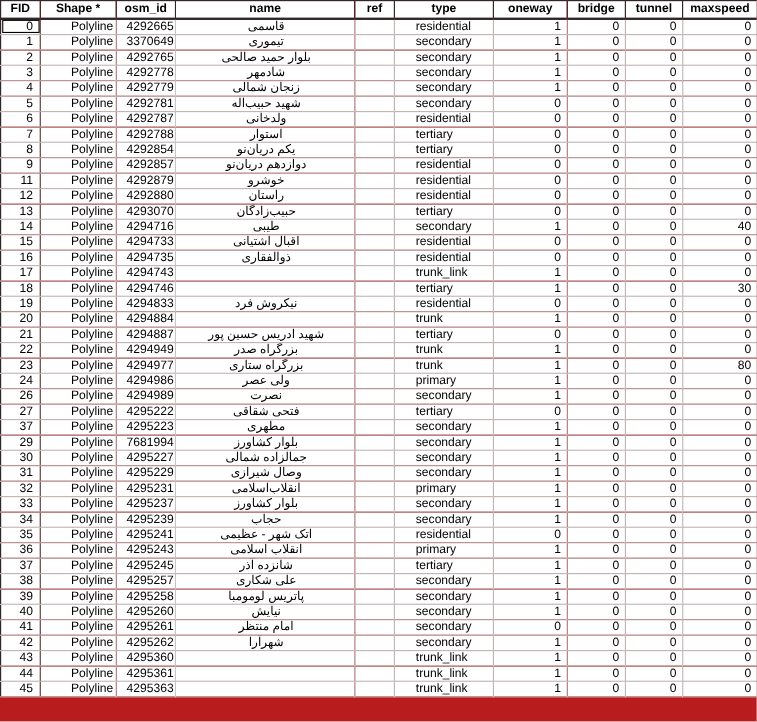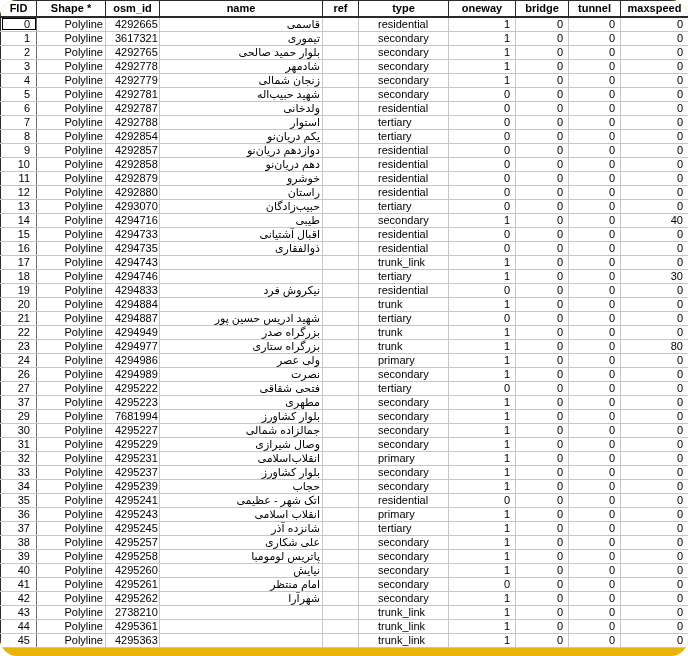--- a/index.html
+++ b/index.html
@@ -1,20 +1,19 @@
 <!DOCTYPE html>
 <html><head>
 <meta charset="utf-8">
 <style>
   html, body { margin: 0; padding: 0; background: #ffffff; }
   #window {
     width: 688px; height: 656px; overflow: hidden;
-    background: #eab308;
+    background: #b91c1c;
     font-family: "Liberation Sans", "DejaVu Sans", sans-serif;
-    border-radius: 17px;
   }
   table#attr {
     border-collapse: collapse;
     table-layout: fixed;
     width: 688px;
     border-left: 1px solid #2a2a2a;
     border-top: 1px solid #2a2a2a;
   }
   col.w-fid      { width: 36px; }
   col.w-shape    { width: 69px; }
@@ -43,21 +42,21 @@
     border: 1px solid #c6c6c6;
     padding: 0 2px;
     white-space: nowrap; overflow: hidden;
     line-height: 13px;
     background: #ffffff;
   }
   td.c-fid    { text-align: right; padding-right: 6px;
                 border-right: 1px solid #6b6b6b; border-left: 1px solid #2a2a2a; }
   td.c-shape  { text-align: right; padding-left: 8px; }
   td.c-osm_id { text-align: right; padding-left: 9px; }
-  td.c-name   { text-align: right; padding-left: 4px; }
+  td.c-name   { text-align: center; padding-left: 4px; }
   td.c-ref    { text-align: left; }
   td.c-type   { text-align: left; padding-left: 19px; }
   td.c-oneway, td.c-bridge, td.c-tunnel, td.c-maxspeed
               { text-align: right; padding-right: 5px; }
   td.current-record { outline: 1px solid #000000; outline-offset: -2px; }
 </style>
 </head>
 <body>
 
 <div id="window">
@@ -97,21 +96,21 @@
           <td class="c-ref"></td>
           <td class="c-type">residential</td>
           <td class="c-oneway">1</td>
           <td class="c-bridge">0</td>
           <td class="c-tunnel">0</td>
           <td class="c-maxspeed">0</td>
         </tr>
         <tr>
           <td class="c-fid">1</td>
           <td class="c-shape">Polyline</td>
-          <td class="c-osm_id">3617321</td>
+          <td class="c-osm_id">3370649</td>
           <td class="c-name" dir="auto">تیموری</td>
           <td class="c-ref"></td>
           <td class="c-type">secondary</td>
           <td class="c-oneway">1</td>
           <td class="c-bridge">0</td>
           <td class="c-tunnel">0</td>
           <td class="c-maxspeed">0</td>
         </tr>
         <tr>
           <td class="c-fid">2</td>
@@ -203,32 +202,20 @@
           <td class="c-osm_id">4292857</td>
           <td class="c-name" dir="auto">دوازدهم دریان‌نو</td>
           <td class="c-ref"></td>
           <td class="c-type">residential</td>
           <td class="c-oneway">0</td>
           <td class="c-bridge">0</td>
           <td class="c-tunnel">0</td>
           <td class="c-maxspeed">0</td>
         </tr>
         <tr>
-          <td class="c-fid">10</td>
-          <td class="c-shape">Polyline</td>
-          <td class="c-osm_id">4292858</td>
-          <td class="c-name" dir="auto">دهم دریان‌نو</td>
-          <td class="c-ref"></td>
-          <td class="c-type">residential</td>
-          <td class="c-oneway">0</td>
-          <td class="c-bridge">0</td>
-          <td class="c-tunnel">0</td>
-          <td class="c-maxspeed">0</td>
-        </tr>
-        <tr>
           <td class="c-fid">11</td>
           <td class="c-shape">Polyline</td>
           <td class="c-osm_id">4292879</td>
           <td class="c-name" dir="auto">خوشرو</td>
           <td class="c-ref"></td>
           <td class="c-type">residential</td>
           <td class="c-oneway">0</td>
           <td class="c-bridge">0</td>
           <td class="c-tunnel">0</td>
           <td class="c-maxspeed">0</td>
@@ -589,21 +576,21 @@
           <td class="c-ref"></td>
           <td class="c-type">secondary</td>
           <td class="c-oneway">1</td>
           <td class="c-bridge">0</td>
           <td class="c-tunnel">0</td>
           <td class="c-maxspeed">0</td>
         </tr>
         <tr>
           <td class="c-fid">43</td>
           <td class="c-shape">Polyline</td>
-          <td class="c-osm_id">2738210</td>
+          <td class="c-osm_id">4295360</td>
           <td class="c-name" dir="auto"></td>
           <td class="c-ref"></td>
           <td class="c-type">trunk_link</td>
           <td class="c-oneway">1</td>
           <td class="c-bridge">0</td>
           <td class="c-tunnel">0</td>
           <td class="c-maxspeed">0</td>
         </tr>
         <tr>
           <td class="c-fid">44</td>

